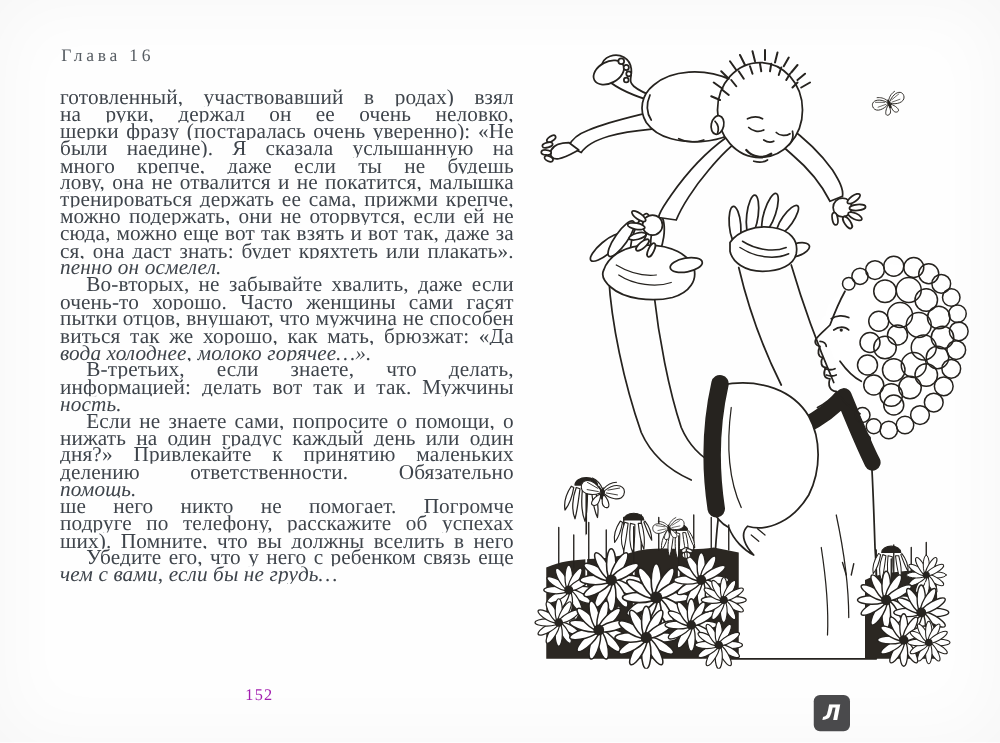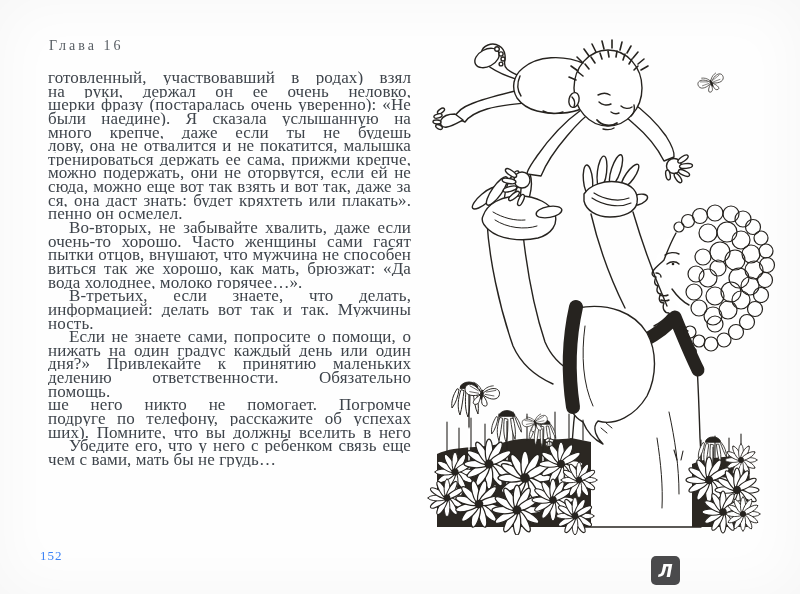--- a/index.html
+++ b/index.html
@@ -15,25 +15,25 @@
   }
   .text-column{
     position:absolute;left:48px;top:71px;width:363px;
     color:#3e444b;
   }
   .line{
     font-size:17px;line-height:13.65px;height:13.65px;overflow:hidden;
     text-align:justify;text-align-last:justify;
     letter-spacing:0.1px;
   }
-  .line.last{text-align-last:left;}
+  .line.last{text-align-last:left;font-style:italic;}
   .line.indent{text-indent:21px;}
   .page-number{
-    position:absolute;left:40px;top:548px;width:335px;
-    font-size:13px;letter-spacing:1px;color:#3b82f6;
+    position:absolute;left:40px;top:548px;width:335px;text-align:center;
+    font-size:13px;letter-spacing:1px;color:#a21caf;
   }
   .illustration{
     position:absolute;left:425px;top:8px;width:370px;height:527px;
   }
   .watermark{
     position:absolute;left:651px;top:556px;width:29px;height:29px;
     background:#4a4a4c;border-radius:5px;
     display:flex;align-items:center;justify-content:center;
     font-family:"DejaVu Sans", sans-serif;font-weight:bold;font-style:italic;
     font-size:17px;color:#ffffff;
@@ -68,21 +68,21 @@
       <div class="line last">ность.</div>
       <div class="line indent">Если не знаете сами, попросите о помощи, о совете:</div>
       <div class="line">нижать на один градус каждый день или один раз в два</div>
       <div class="line">дня?» Привлекайте к принятию маленьких решений и раз-</div>
       <div class="line">делению ответственности. Обязательно благодарите за</div>
       <div class="line last">помощь.</div>
       <div class="line">ше него никто не помогает. Погромче расхваливайте его</div>
       <div class="line">подруге по телефону, расскажите об успехах (даже неболь-</div>
       <div class="line">ших). Помните, что вы должны вселить в него уверен-</div>
       <div class="line indent">Убедите его, что у него с ребенком связь еще лучше,</div>
-      <div class="line last">чем с вами, мать бы не грудь…</div>
+      <div class="line last">чем с вами, если бы не грудь…</div>
     </div>
 
   <div class="page-number">152</div>
 
   <div class="illustration">
     <svg width="370" height="527" viewBox="0 0 370 527" fill="none" stroke="#26231f" stroke-width="1.4" stroke-linecap="round" stroke-linejoin="round">
       <defs>
         <g id="daisy">
           <ellipse cx="10" cy="0" rx="10" ry="3" fill="#fff" stroke="#26231f" stroke-width="1"></ellipse>
           <ellipse cx="10" cy="0" rx="10" ry="3" fill="#fff" stroke="#26231f" stroke-width="1" transform="rotate(30)"></ellipse>

